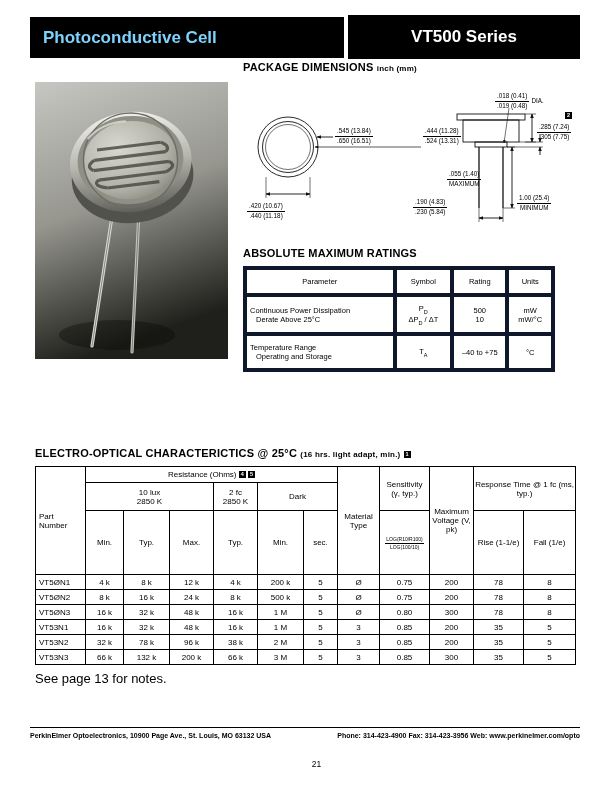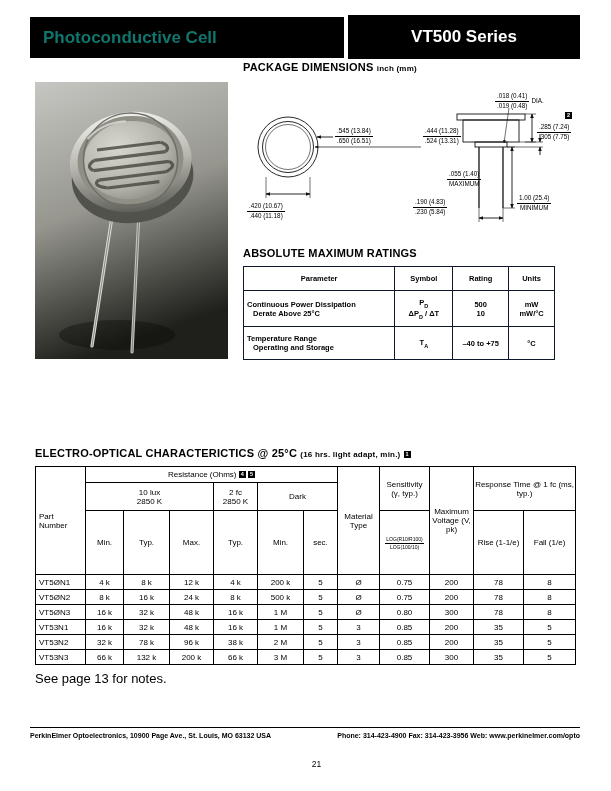--- a/index.html
+++ b/index.html
@@ -1,20 +1,20 @@
 <!DOCTYPE html>
 <html><head>
 <meta charset="utf-8">
 <style>
   * { margin:0; padding:0; box-sizing:border-box; }
   html,body { width:611px; height:791px; }
   body { background:#fff; font-family:"Liberation Sans", sans-serif; color:#000; position:relative; overflow:hidden; }
 
   
-  .hdr-left { position:absolute; left:30px; top:17px; width:314px; height:41px; background:#000; color:#0f766e;
+  .hdr-left { position:absolute; left:30px; top:17px; width:314px; height:41px; background:#000; color:#7dd3fc;
               display:flex; align-items:center; padding-left:13px; font-size:17px; font-weight:bold; }
   .hdr-right { position:absolute; left:348px; top:15px; width:232px; height:44px; background:#000; color:#fff;
                display:flex; align-items:center; justify-content:center; font-size:17px; font-weight:bold; }
 
   
   .photo { position:absolute; left:35px; top:82px; width:193px; height:277px; }
 
   
   .sec-title { position:absolute; font-size:11px; font-weight:bold; letter-spacing:0.2px; }
   .sec-title .sub { font-size:8px; font-weight:bold; }
@@ -31,21 +31,21 @@
   .dim-svg { position:absolute; left:0; top:0; }
   .dimlabel { position:absolute; font-size:6.3px; line-height:1.3; text-align:center; white-space:nowrap; }
   .frac { display:inline-flex; flex-direction:column; align-items:center; }
   .frac .ft { border-bottom:0.8px solid #000; padding:0 2px 0.5px; }
   .frac .fb { padding-top:0.5px; }
   .dia-label { display:flex; align-items:center; gap:2px; }
   .fig-note { position:absolute; }
 
   
   .amr-table { position:absolute; left:243px; top:266px; width:312px; border-collapse:collapse; font-size:7.5px; }
-  .amr-table th, .amr-table td { border:1px solid #0f172a; padding:7px 3px; font-weight:bold; vertical-align:middle; }
+  .amr-table th, .amr-table td { border:4px solid #0f172a; padding:7px 3px; font-weight:normal; vertical-align:middle; }
   .amr-table thead th { text-align:center; height:14px; }
   .amr-table td.param { text-align:left; }
   .amr-table td.ctr { text-align:center; }
   .amr-table tbody tr { height:28px; }
   .amr-table .indent { padding-left:6px; }
   sub { font-size:5.5px; }
 
   
   .eo-table { position:absolute; left:35px; top:466px; width:540px; border-collapse:collapse;
               table-layout:fixed; font-size:8px; }

